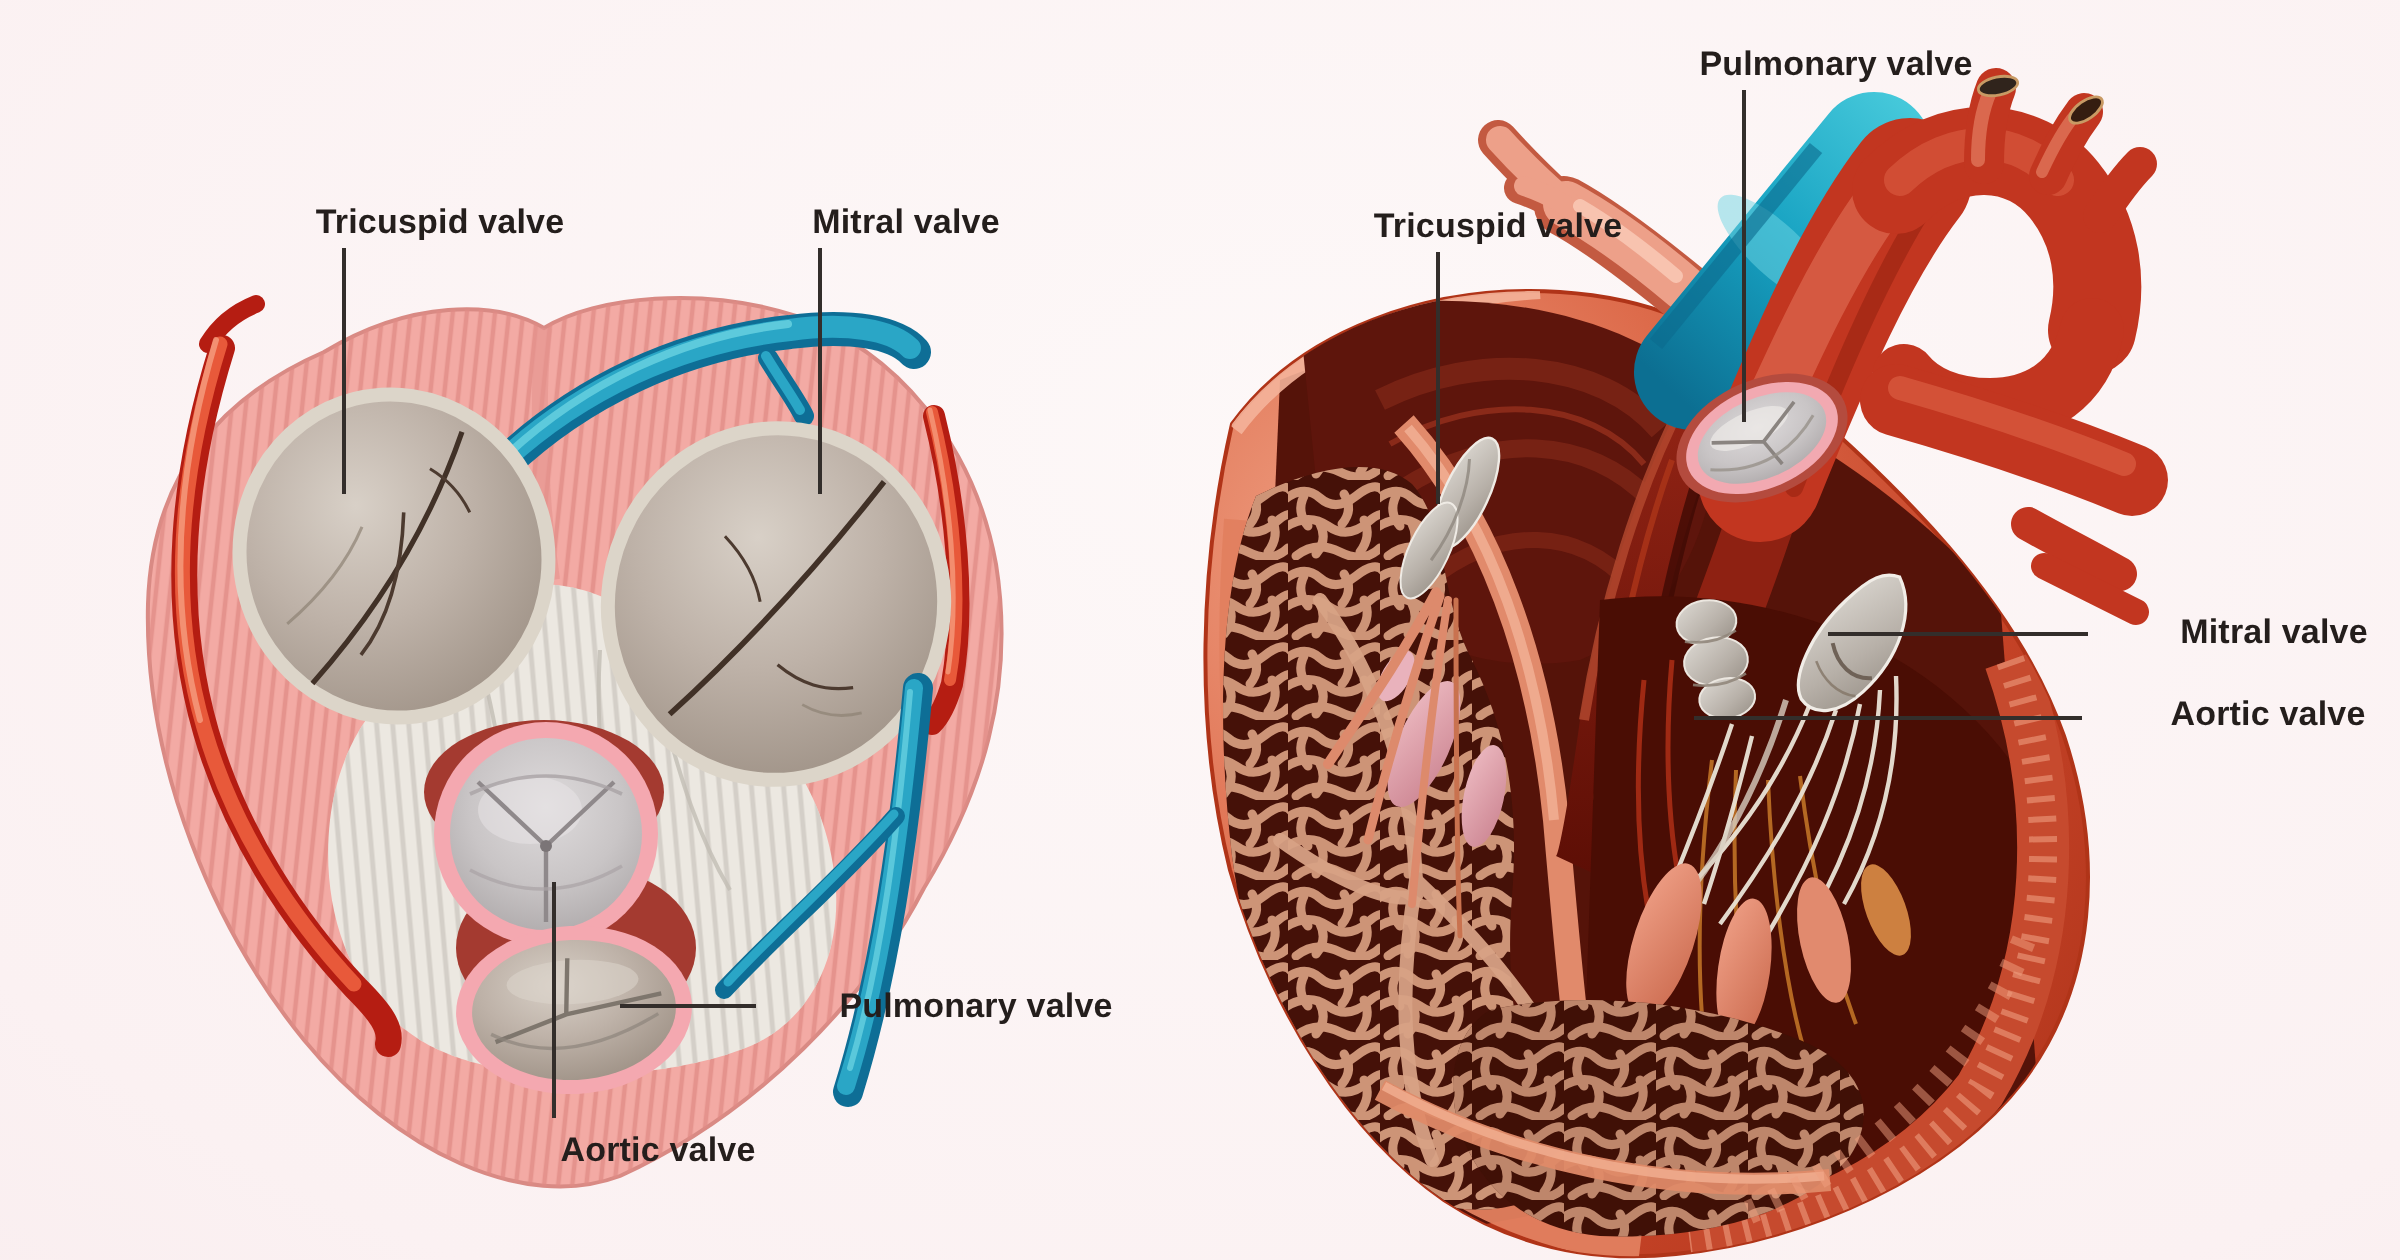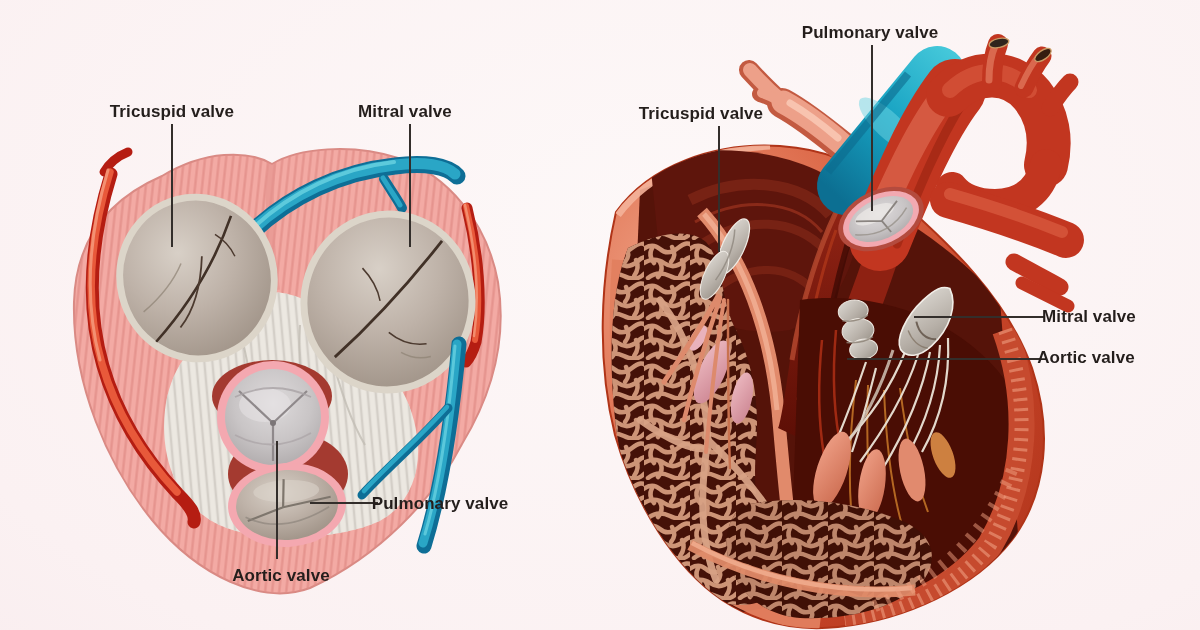--- a/index.html
+++ b/index.html
@@ -6,21 +6,21 @@
   body{
     width:1200px;height:630px;overflow:hidden;
     background:radial-gradient(120% 140% at 55% 35%, #fdf8f8 0%, #fbf1f2 55%, #f5e6e9 100%);
     font-family:"Liberation Sans", sans-serif;
   }
   .stage{position:relative;width:1200px;height:630px;}
   svg.art{position:absolute;left:0;top:0;}
   .lbl{
     position:absolute;transform:translate(-50%,-50%);
     font-size:17px;font-weight:600;line-height:1.1;
-    color:#241e1c;white-space:nowrap;letter-spacing:.1px;
+    color:#241e1c;white-space:nowrap;letter-spacing:.1px;margin-left:48px;
   }
   .lead{position:absolute;background:#332e2b;}
   .lead.v{width:2px;}
   .lead.h{height:2px;}
 </style>
 </head>
 <body>
 
 <div class="stage">
 

